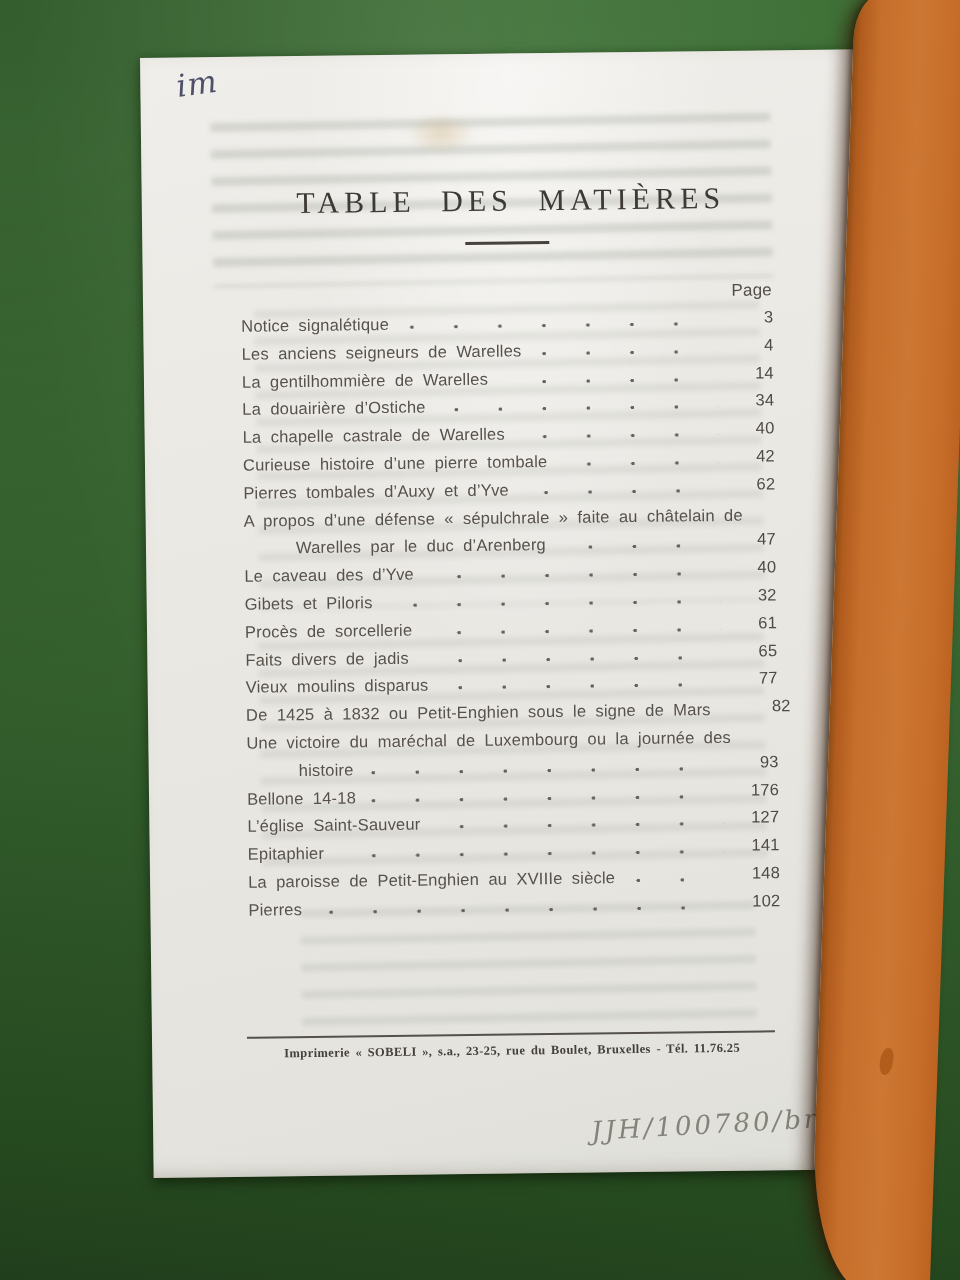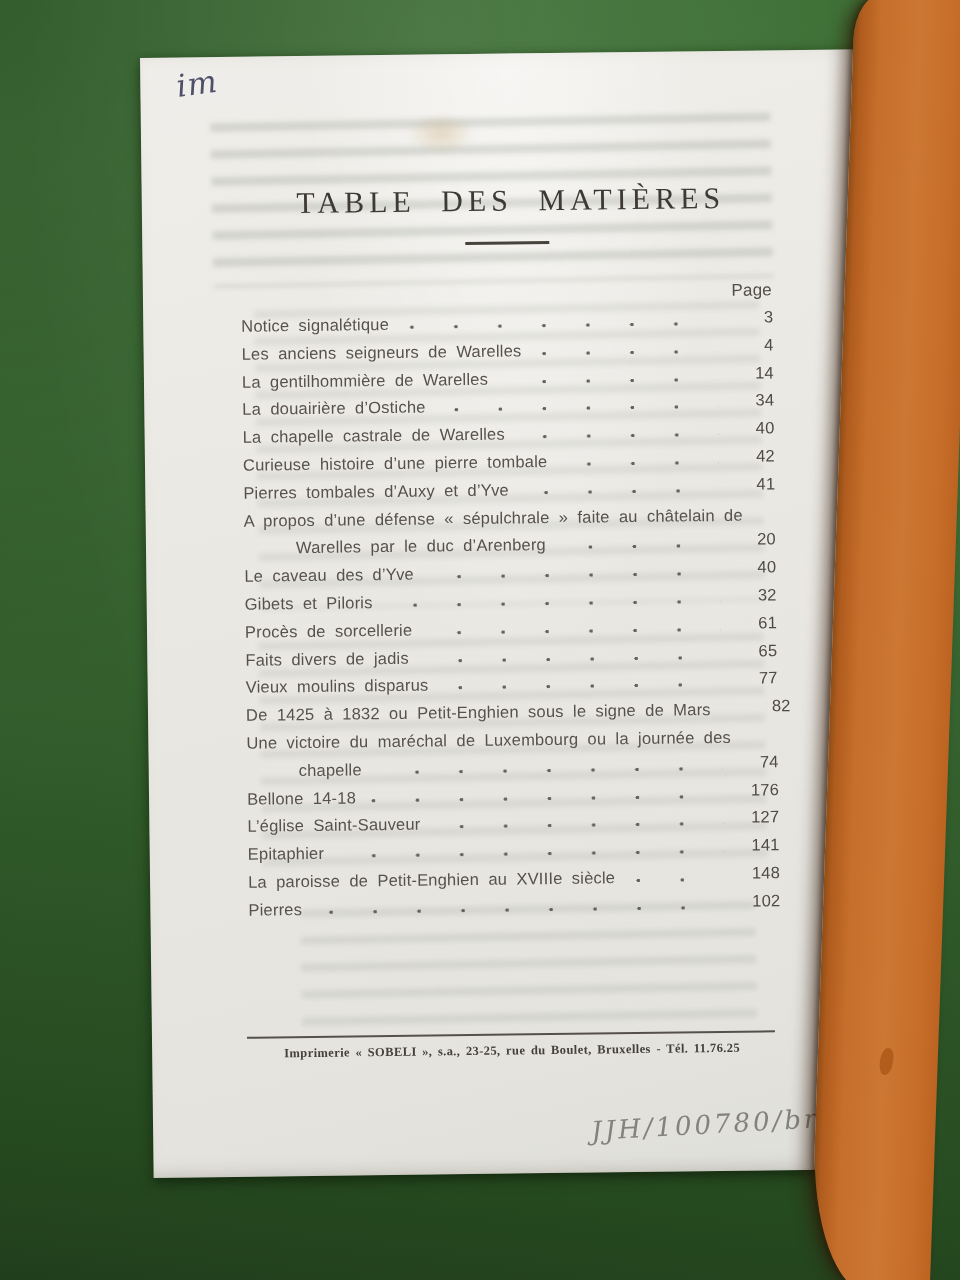--- a/index.html
+++ b/index.html
@@ -234,29 +234,29 @@
 
   <div class="toc-row">
     <span class="toc-label">Curieuse histoire d’une pierre tombale</span>
     <span class="dots"></span>
     <span class="num">42</span>
   </div>
 
   <div class="toc-row">
     <span class="toc-label">Pierres tombales d’Auxy et d’Yve</span>
     <span class="dots"></span>
-    <span class="num">41</span>
+    <span class="num">62</span>
   </div>
 
   <div>
     <div class="wrap-line1">A propos d’une défense « sépulchrale » faite au châtelain de</div>
     <div class="toc-row">
       <span class="toc-label wrap-line2">Warelles par le duc d’Arenberg</span>
       <span class="dots"></span>
-      <span class="num">20</span>
+      <span class="num">47</span>
     </div>
   </div>
 
   <div class="toc-row">
     <span class="toc-label">Le caveau des d’Yve</span>
     <span class="dots"></span>
     <span class="num">40</span>
   </div>
 
   <div class="toc-row">
@@ -285,23 +285,23 @@
 
   <div class="toc-row">
     <span class="toc-label">De 1425 à 1832 ou Petit-Enghien sous le signe de Mars</span>
     <span class="dots"></span>
     <span class="num">82</span>
   </div>
 
   <div>
     <div class="wrap-line1">Une victoire du maréchal de Luxembourg ou la journée des</div>
     <div class="toc-row">
-      <span class="toc-label wrap-line2">chapelle</span>
+      <span class="toc-label wrap-line2">histoire</span>
       <span class="dots"></span>
-      <span class="num">74</span>
+      <span class="num">93</span>
     </div>
   </div>
 
   <div class="toc-row">
     <span class="toc-label">Bellone 14-18</span>
     <span class="dots"></span>
     <span class="num">176</span>
   </div>
 
   <div class="toc-row">

